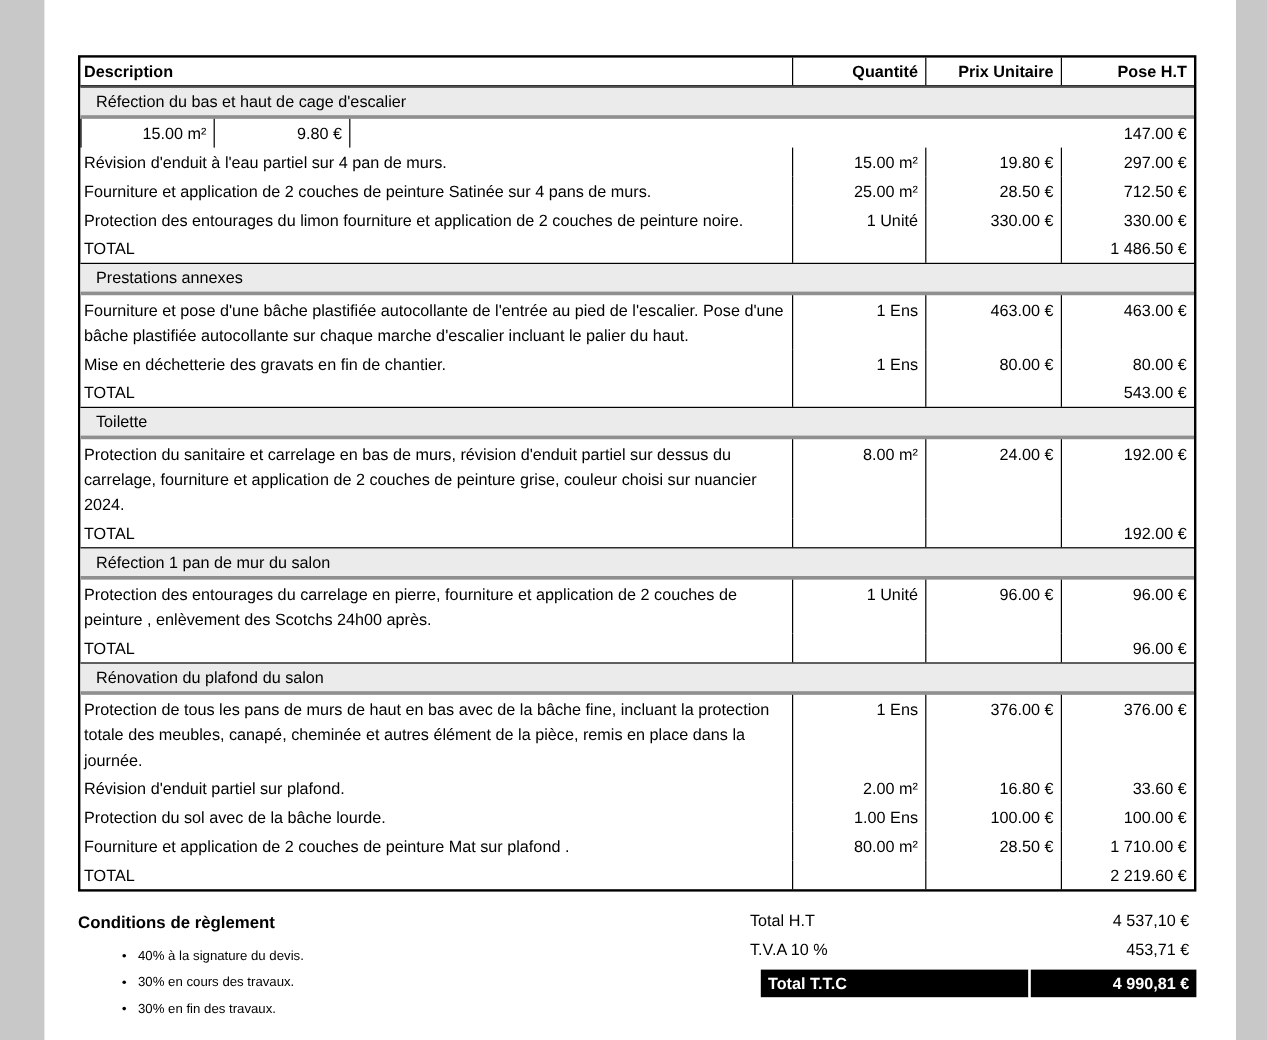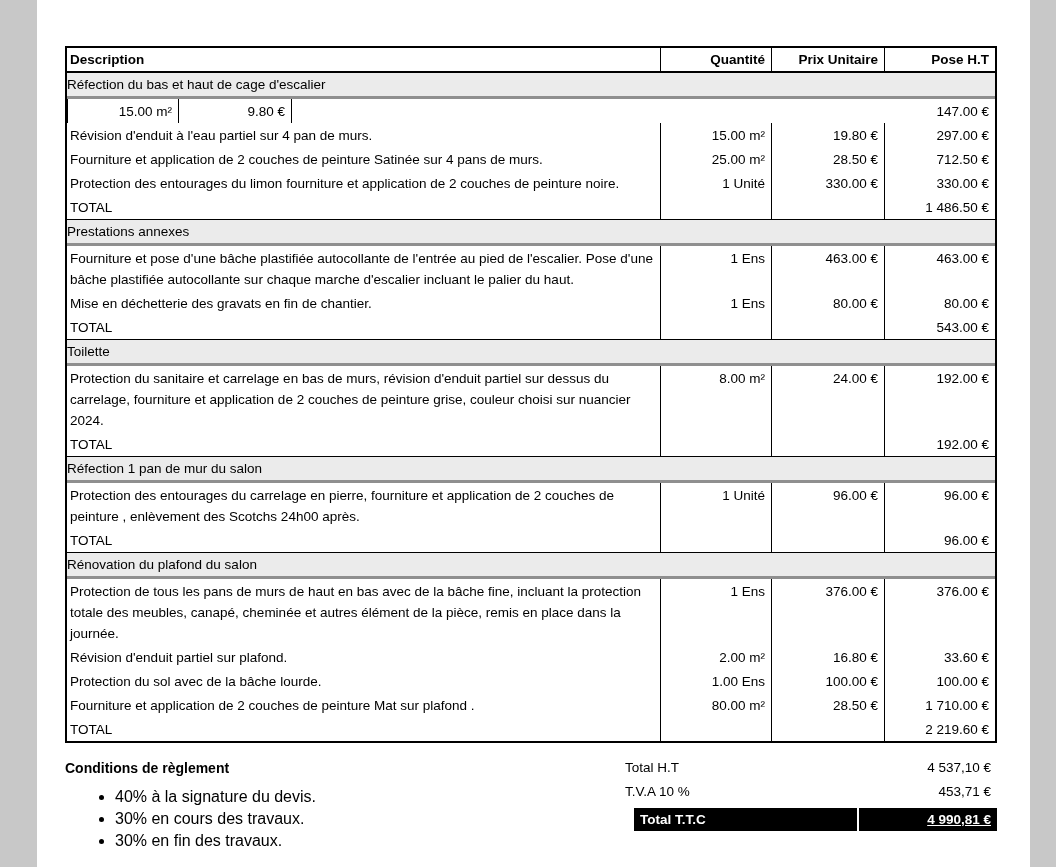--- a/index.html
+++ b/index.html
@@ -28,50 +28,50 @@
   .thead .cell { padding-top: 1px; padding-bottom: 1px; }
   .cell { min-height: 22px; }
   .c-desc { width: 593px; padding: 1.5px 3px; }
   .c-qty  { width: 111px; padding: 1.5px 6px 1.5px 3px; text-align: right; border-left: 1px solid #000; }
   .c-pu   { width: 113px; padding: 1.5px 6px 1.5px 3px; text-align: right; border-left: 1px solid #000; }
   .c-pht  { flex: 1;      padding: 1.5px 6px 1.5px 3px; text-align: right; border-left: 1px solid #000; }
   .section-row {
     background: #ebebeb;
     border-top: 1px solid #000;
     border-bottom: 3px solid #8f8f8f;
-    padding: 1px 0;
+    padding: 1px 13px;
     min-height: 22px;
   }
   .item-row, .total-row { display: flex; }
   
   .conditions-title {
     position: absolute; left: 28px; top: 760px;
     font-size: 14px; font-weight: bold;
   }
   .conditions-list {
     position: absolute; left: 56px; top: 786px;
     margin: 0; padding-left: 22px;
-    font-size: 16px; line-height: 22px;
+    font-size: 11px; line-height: 22px;
   }
   .totals-block {
     position: absolute; left: 586px; top: 756px; width: 374px;
     font-size: 13.5px;
   }
   .totals-row { display: flex; justify-content: space-between; height: 24px; line-height: 24px; }
   .totals-row .t-label { padding-left: 2px; }
   .totals-row .t-value { padding-right: 6px; text-align: right; }
   .ttc-bar { display: flex; height: 23px; margin-top: 4px; }
   .ttc-bar .ttc-label {
     width: 223px; background: #000; color: #fff; font-weight: bold;
     line-height: 23px; padding-left: 6px; margin-left: 11px;
   }
   .ttc-bar .ttc-gap { width: 2px; background: #fff; }
   .ttc-bar .ttc-value {
     flex: 1; background: #000; color: #fff; font-weight: bold;
-    line-height: 23px; text-align: right; padding-right: 6px; text-decoration: underline;
+    line-height: 23px; text-align: right; padding-right: 6px;
   }
 </style>
 </head>
 <body>
 
 <div class="page">
 
   <div class="invoice-table">
     <div class="thead">
       <div class="cell c-desc">Description</div>

